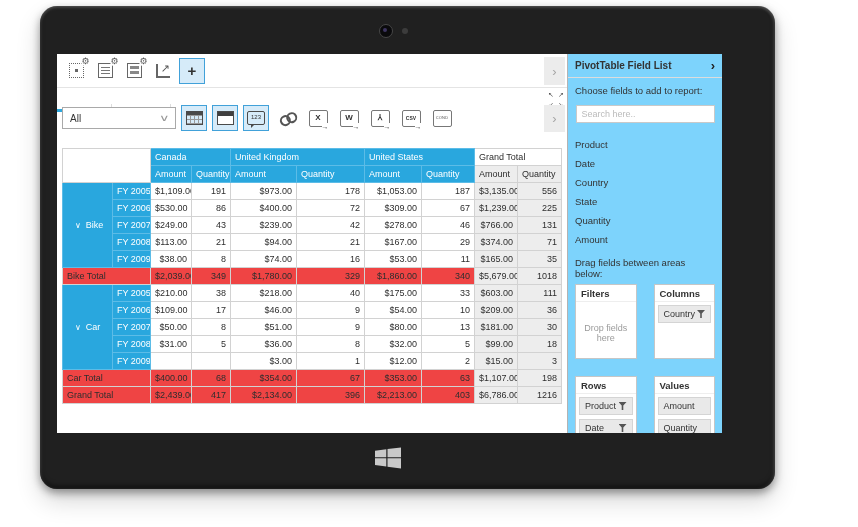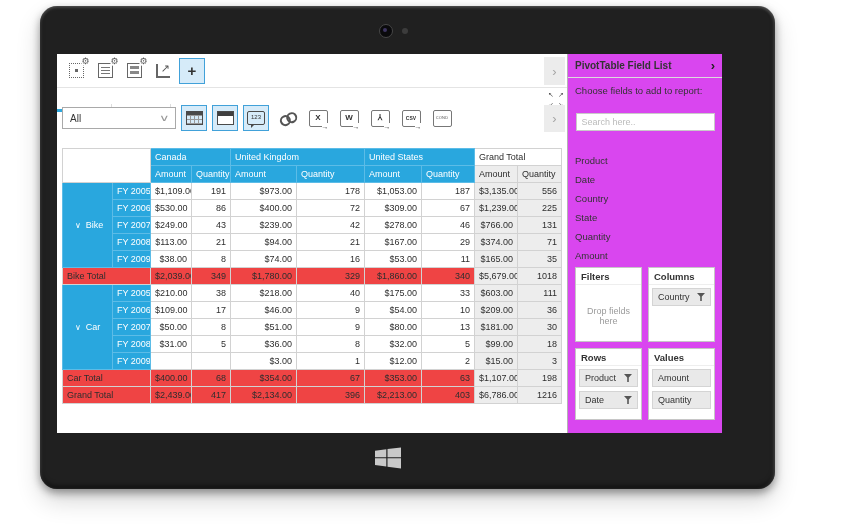--- a/index.html
+++ b/index.html
@@ -81,30 +81,30 @@
   #pivot .gthead { background:#fff; }
   #pivot .gmhead { background:#ededed; }
   #pivot .grp { padding-left:12px; }
   #pivot .gchev { font-size:8px; margin-right:5px; }
   #pivot .yr { text-align:right; }
   #pivot .num { text-align:right; background:#fff; }
   #pivot .num.gtc { background:#ededed; }
   #pivot .trow td { background:#ef4444; }
 
   
-  .panel { position:absolute; left:510px; top:0; width:155px; height:379px; border-left:1px solid #b3b3b3; box-sizing:border-box; background:#d946ef; color:#333; }
+  .panel { position:absolute; left:510px; top:0; width:155px; height:379px; border-left:1px solid #b3b3b3; box-sizing:border-box; background:#7dd3fc; color:#333; }
   .p-header { height:23px; display:flex; justify-content:space-between; align-items:center; padding:0 7px; border-bottom:1px solid #dcdcdc; font-weight:bold; font-size:10px; }
   .p-ch { font-size:13px; font-weight:bold; color:#222; cursor:pointer; }
   .p-choose { padding:7px 7px 5px; font-size:9.5px; }
-  .p-search { display:block; width:139px; margin:12px auto; height:18px; border:1px solid #c9c9c9; font-size:9px; padding:0 5px; box-sizing:border-box; color:#444; font-family:"Liberation Sans",sans-serif; }
+  .p-search { display:block; width:139px; margin:4px auto; height:18px; border:1px solid #c9c9c9; font-size:9px; padding:0 5px; box-sizing:border-box; color:#444; font-family:"Liberation Sans",sans-serif; }
   .p-search::placeholder { color:#bbb; }
   .p-fields { padding:8px 7px 2px; }
   .fl-item { height:19px; line-height:19px; font-size:9.5px; cursor:pointer; }
   .p-drag { padding:6px 7px 5px; font-size:9.5px; }
-  .p-areas { display:grid; grid-template-columns:1fr 1fr; gap:6px; padding:0 7px; }
+  .p-areas { display:grid; grid-template-columns:1fr 1fr; gap:17px; padding:0 7px; }
   .area { border:1px solid #c6c6c6; height:70px; overflow:hidden; background:#fff; }
   .area-filters, .area-columns { height:73px; }
   .area-title { font-size:9.5px; font-weight:bold; padding:3px 5px 2px; border-bottom:1px solid #eeeeee; }
   .area-content { padding:3px; }
   .drop-ph { color:#9b9b9b; font-size:9px; text-align:center; margin-top:18px; }
   .chip { height:16px; background:#e9e9e9; border:1px solid #d4d4d4; display:flex; align-items:center; justify-content:space-between; padding:0 5px; margin-bottom:4px; font-size:9px; cursor:pointer; }
   .funnel { width:8px; height:8px; background:#555; clip-path:polygon(0 0,100% 0,60% 45%,60% 100%,40% 100%,40% 45%); }
 </style>
 </head>
 <body>
@@ -376,20 +376,21 @@
       <div class="p-choose">Choose fields to add to report:</div>
       <input class="p-search" type="text" placeholder="Search here.." style="">
       <div class="p-fields" id="fl-fields">
           <div class="fl-item">Product</div>
           <div class="fl-item">Date</div>
           <div class="fl-item">Country</div>
           <div class="fl-item">State</div>
           <div class="fl-item">Quantity</div>
           <div class="fl-item">Amount</div>
         </div>
+      <div class="p-drag">Drag fields between areas below:</div>
       <div class="p-areas" id="fl-areas">
           <div class="area area-filters">
             <div class="area-title">Filters</div>
             <div class="area-content">
               <div class="drop-ph">Drop fields here</div>
             </div>
           </div>
           <div class="area area-columns">
             <div class="area-title">Columns</div>
             <div class="area-content">

